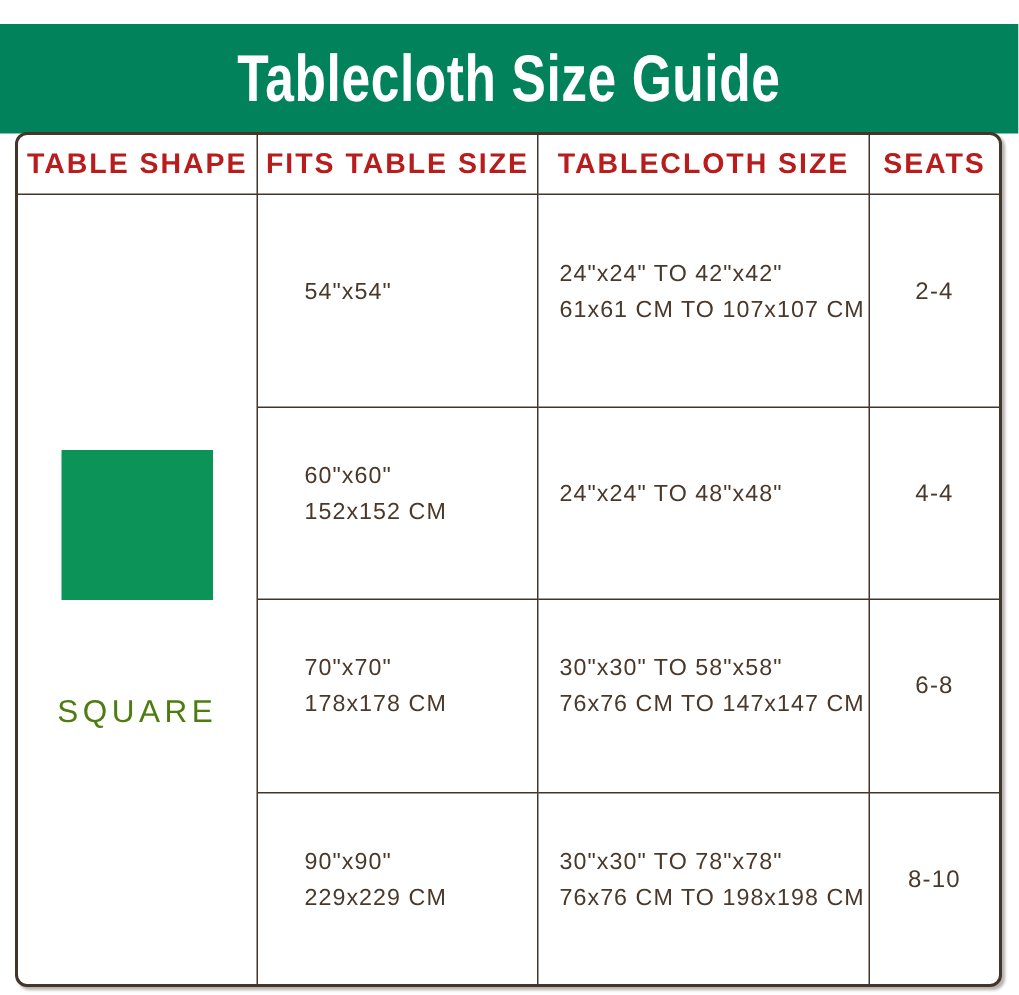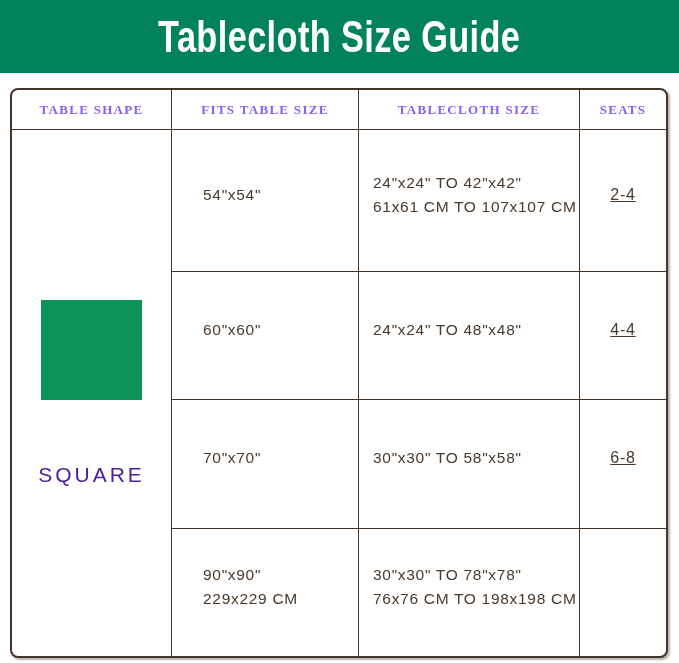--- a/index.html
+++ b/index.html
@@ -6,21 +6,21 @@
   body {
     width:679px; height:663px;
     background:#ffffff;
     font-family:"Liberation Sans", sans-serif;
     position:relative;
     overflow:hidden;
   }
 
   
   .banner {
-    position:absolute; left:0; top:0;
+    position:absolute; left:0; top:16px;
     width:679px; height:73px;
     background:#01825A;
     display:flex; align-items:center; justify-content:center;
   }
   .banner-title {
     color:#ffffff;
     font-family:"Liberation Sans", sans-serif;
     font-weight:bold;
     font-size:44px;
     letter-spacing:0.5px;
@@ -49,58 +49,57 @@
     border-right:1.5px solid #44342a;
     border-bottom:1.5px solid #44342a;
     box-sizing:border-box;
   }
   .last-col { border-right:none; }
   .last-row { border-bottom:none; }
 
   .hdr-cell {
     display:flex; align-items:center; justify-content:center;
     font-weight:bold;
-    font-size:13px;
+    font-size:19px;
     letter-spacing:1.3px;
-    color:#8b5cf6;
+    color:#b91c1c;
     white-space:nowrap;
-    font-family:Liberation Serif, serif;
   }
 
   .shape-cell {
     grid-column:1; grid-row:2 / 6;
     border-right:1.5px solid #44342a;
     border-bottom:none;
     box-sizing:border-box;
     display:flex; flex-direction:column;
     align-items:center; justify-content:center;
   }
   .square-swatch {
     width:101px; height:100px;
     background:#0C9357;
     margin-bottom:31px;
   }
   .shape-label {
     font-size:21px;
     letter-spacing:3px;
-    color:#4c1d95;
+    color:#4d7c0f;
     margin-top:32px;
   }
 
   .body-cell {
     display:flex; flex-direction:column; justify-content:center;
     font-size:15.5px;
     letter-spacing:0.7px;
     line-height:24px;
     white-space:nowrap;
   }
   .cell-inner { transform:translateY(-6px); }
   .col-size { padding-left:31px; }
   .col-fits { padding-left:14px; }
-  .col-seats { align-items:center; font-size:16px; letter-spacing:0.8px;text-decoration:underline; }
+  .col-seats { align-items:center; font-size:16px; letter-spacing:0.8px; }
 </style>
 </head>
 <body>
 
 <div class="banner">
   <span class="banner-title">Tablecloth Size Guide</span>
 </div>
 
 <div class="size-table">
 
@@ -125,51 +124,57 @@
       <div>61x61 CM TO 107x107 CM</div>
     </div>
   </div>
   <div class="cell body-cell col-seats last-col">
     <div class="cell-inner">2-4</div>
   </div>
 
   <div class="cell body-cell col-size">
     <div class="cell-inner">
       <div>60"x60"</div>
+      <div>152x152 CM</div>
     </div>
   </div>
   <div class="cell body-cell col-fits">
     <div class="cell-inner">
       <div>24"x24" TO 48"x48"</div>
     </div>
   </div>
   <div class="cell body-cell col-seats last-col">
     <div class="cell-inner">4-4</div>
   </div>
 
   <div class="cell body-cell col-size">
     <div class="cell-inner">
       <div>70"x70"</div>
+      <div>178x178 CM</div>
     </div>
   </div>
   <div class="cell body-cell col-fits">
     <div class="cell-inner">
       <div>30"x30" TO 58"x58"</div>
+      <div>76x76 CM TO 147x147 CM</div>
     </div>
   </div>
   <div class="cell body-cell col-seats last-col">
     <div class="cell-inner">6-8</div>
   </div>
 
   <div class="cell body-cell col-size last-row">
     <div class="cell-inner">
       <div>90"x90"</div>
       <div>229x229 CM</div>
     </div>
   </div>
   <div class="cell body-cell col-fits last-row">
     <div class="cell-inner">
       <div>30"x30" TO 78"x78"</div>
       <div>76x76 CM TO 198x198 CM</div>
     </div>
   </div>
+  <div class="cell body-cell col-seats last-col last-row">
+    <div class="cell-inner">8-10</div>
+  </div>
 
 </div>
 
 </body></html>

